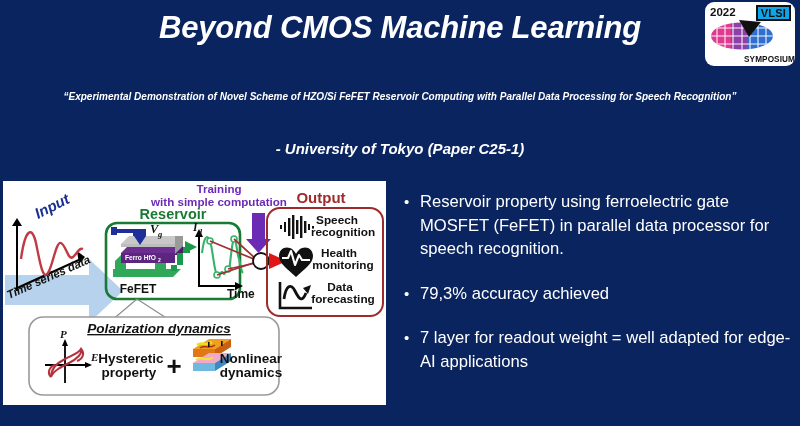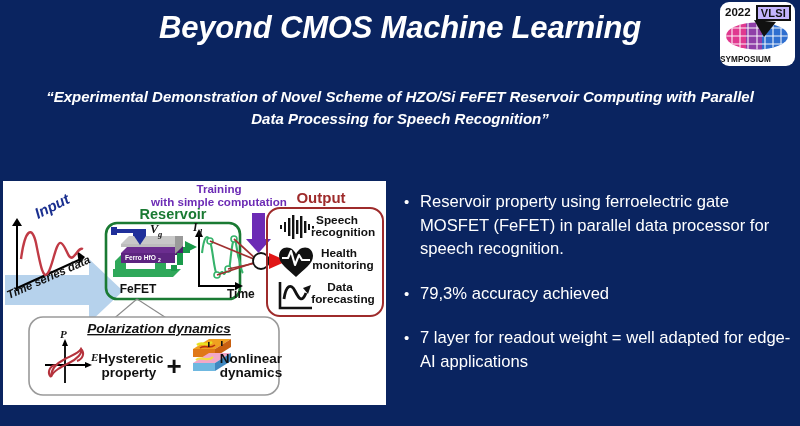--- a/index.html
+++ b/index.html
@@ -20,57 +20,57 @@
     font-weight:bold;
     letter-spacing:-0.2px;
     line-height:38px;
     white-space:nowrap;
     font-style:italic;
   }
   .subtitle{
     position:absolute;left:28px;right:28px;top:86px;
     text-align:center;
     color:#ffffff;
-    font-size:15px;
+    font-size:10px;
     font-weight:bold;
     font-style:italic;
     line-height:22px;
   }
   .affiliation{
     position:absolute;left:0;right:0;top:140px;
     text-align:center;
     color:#ffffff;
     font-size:15px;
     font-weight:bold;
     font-style:italic;
   }
 
   
   .logo{
     position:absolute;right:5px;top:2px;
-    width:75px;height:64px;
+    width:90px;height:64px;
     background:#ffffff;
     border-radius:9px;
     overflow:hidden;
   }
   .logo-year{
     position:absolute;left:5px;top:4px;
     font-size:11.5px;font-weight:bold;color:#111;
     font-family:"Liberation Sans", sans-serif;
   }
   .logo-vlsi{
     position:absolute;right:4px;top:3px;
-    background:#c4b5fd;border:2px solid #111;
+    background:#0ea5e9;border:2px solid #111;
     padding:0px 3px;
     font-size:11px;font-weight:bold;color:#111;
     letter-spacing:0.2px;
   }
   .logo-sym{
     position:absolute;left:0;right:0;bottom:2px;
-    text-align:left;
+    text-align:right;
     font-size:8.2px;font-weight:bold;color:#111;
     letter-spacing:0.1px;
   }
   .logo-disc{position:absolute;left:4px;top:18px;width:66px;height:32px;}
 
   
   .figure{
     position:absolute;left:3px;top:181px;
     width:383px;height:224px;
     background:#ffffff;
@@ -97,20 +97,21 @@
 </style>
 </head>
 <body>
 
 <div class="slide">
 
   <div class="title">Beyond CMOS Machine Learning</div>
 
   <div class="subtitle">“Experimental Demonstration of Novel Scheme of HZO/Si FeFET Reservoir Computing with Parallel Data Processing for Speech Recognition”</div>
 
+  <div class="affiliation">- University of Tokyo (Paper C25-1)</div>
 
   <div class="logo">
     <div class="logo-year">2022</div>
     <div class="logo-vlsi">VLSI</div>
     <svg class="logo-disc" viewBox="0 0 66 32">
       <defs>
         <clipPath id="discclip">
             <ellipse cx="33" cy="16" rx="31" ry="13.5"></ellipse>
           </clipPath>
       </defs>

